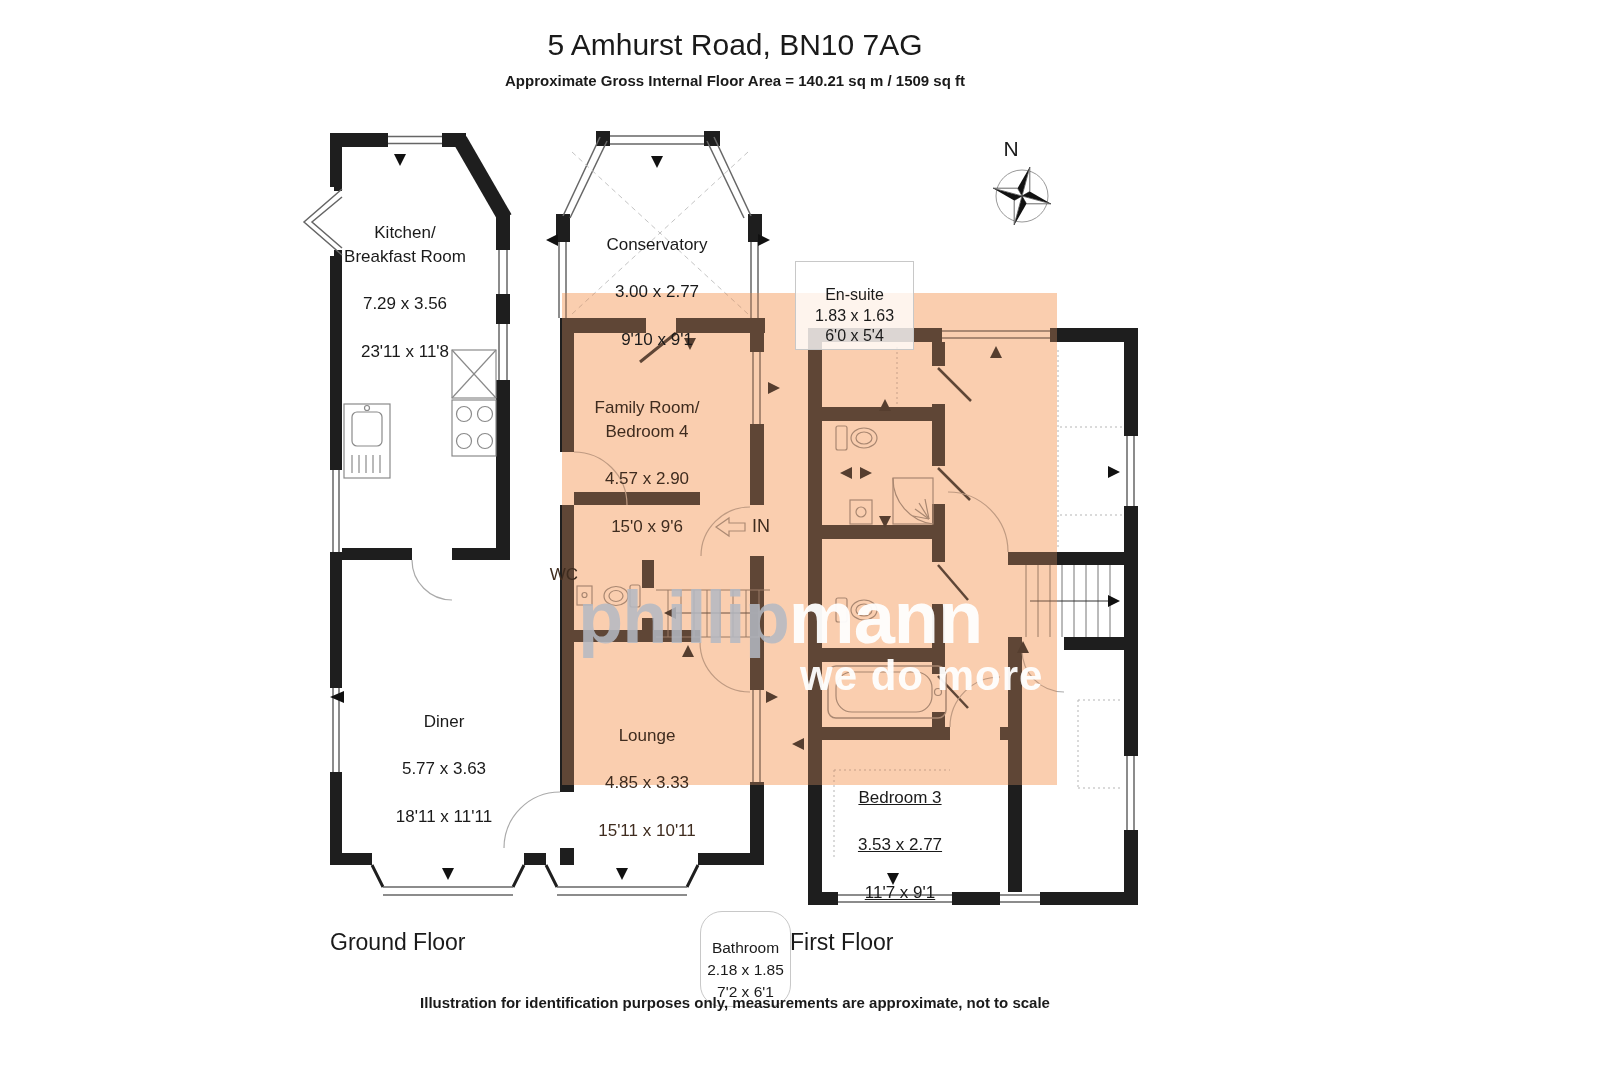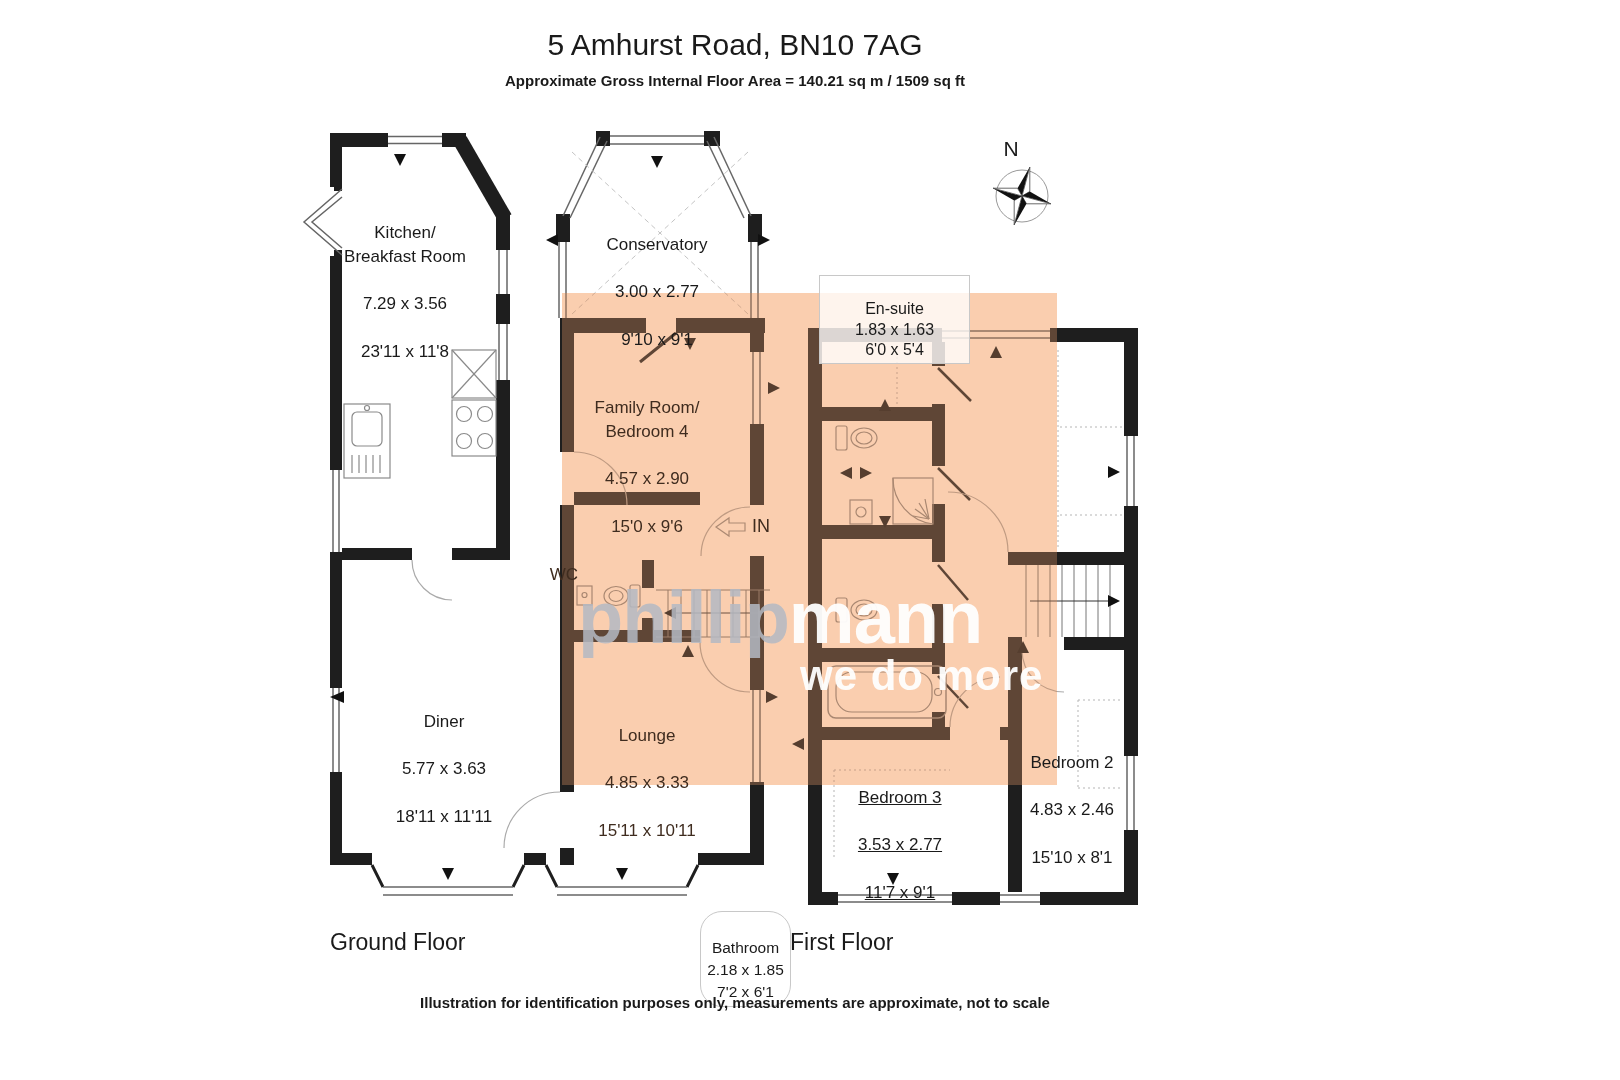--- a/index.html
+++ b/index.html
@@ -16,21 +16,21 @@
   .wm-main{left:578px;top:581px;font-size:74px;}
   .wm-gray{color:#b4bac4;opacity:.85;}
   .wm-white{color:#ffffff;opacity:.95;}
   .wm-tag{left:800px;top:655px;font-size:42px;color:#fff;opacity:.95;letter-spacing:1px;}
   .room-label{position:absolute;width:200px;text-align:center;font-size:17px;line-height:1.4;
               white-space:pre-line;z-index:5;}
   .room-label .nm, .room-label .dm{display:block;}
   .brown{color:#3f2c1f;}
   .boxed{position:absolute;z-index:5;background:rgba(255,255,255,0.78);border:1px solid #c8c8c8;
          text-align:center;white-space:pre-line;}
-  .ensuite-box{left:795px;top:275px;width:117px;font-size:16px;line-height:1.3;padding:2px 16px;margin-left:24px;}
+  .ensuite-box{left:795px;top:261px;width:117px;font-size:16px;line-height:1.3;padding:2px 0;}
   .bath-box{left:700px;top:911px;width:89px;font-size:15.5px;line-height:1.42;padding:3px 0;border-radius:22px;}
   .floor-label{position:absolute;font-size:23px;z-index:5;}
   .gf{left:330px;top:929px;} .ff{left:790px;top:929px;}
   .in-label{position:absolute;left:752px;top:516px;font-size:18px;z-index:5;color:#3f2c1f;}
   .n-label{position:absolute;left:994px;top:137px;width:34px;text-align:center;font-size:21px;z-index:5;}
   .footer{position:absolute;left:0;top:994px;width:1470px;text-align:center;font-size:15px;
           font-weight:bold;z-index:5;}
   .wc-label{position:absolute;left:542px;top:565px;width:44px;text-align:center;font-size:17px;z-index:5;}
 </style>
 </head>
@@ -351,25 +351,20 @@
     <span class="dm">5.77 x 3.63</span>
     <span class="dm">18'11 x 11'11</span>
   </div>
 
   <div class="room-label brown" style="left:547px;top:700px;">
     <span class="nm">Lounge</span>
     <span class="dm">4.85 x 3.33</span>
     <span class="dm">15'11 x 10'11</span>
   </div>
 
-  <div class="room-label" style="left:972px;top:727px;">
-    <span class="nm">Bedroom 2</span>
-    <span class="dm">4.83 x 2.46</span>
-    <span class="dm">15'10 x 8'1</span>
-  </div>
 
   <div class="room-label" style="left:800px;top:762px;text-decoration:underline;">
     <span class="nm">Bedroom 3</span>
     <span class="dm">3.53 x 2.77</span>
     <span class="dm">11'7 x 9'1</span>
   </div>
 
   <div class="boxed bath-box">
     <span class="nm">Bathroom</span>
     <span class="dm">2.18 x 1.85</span>

